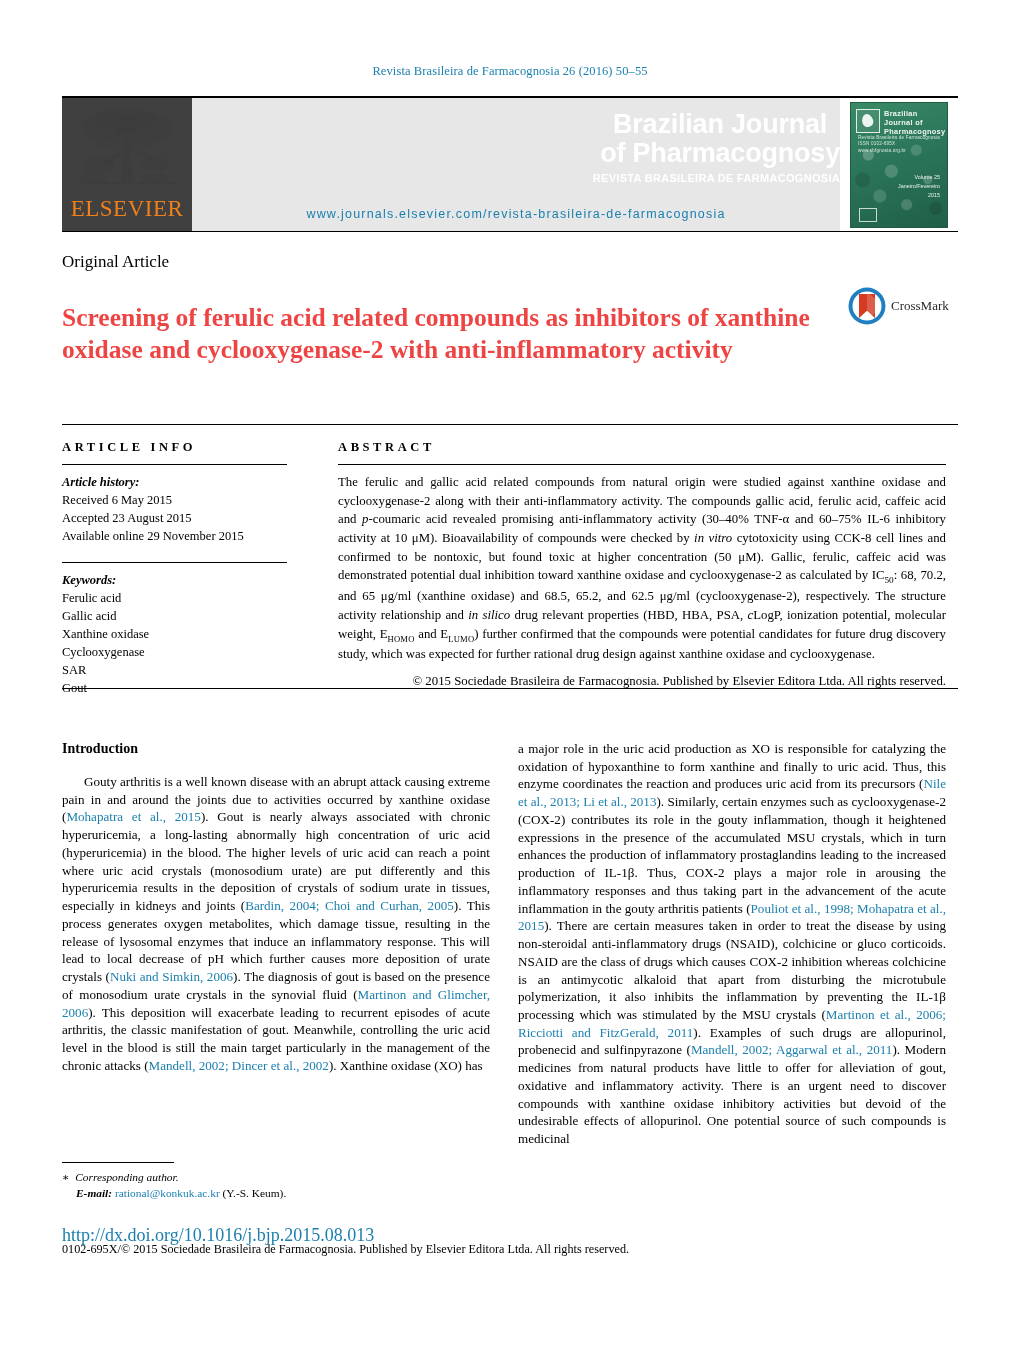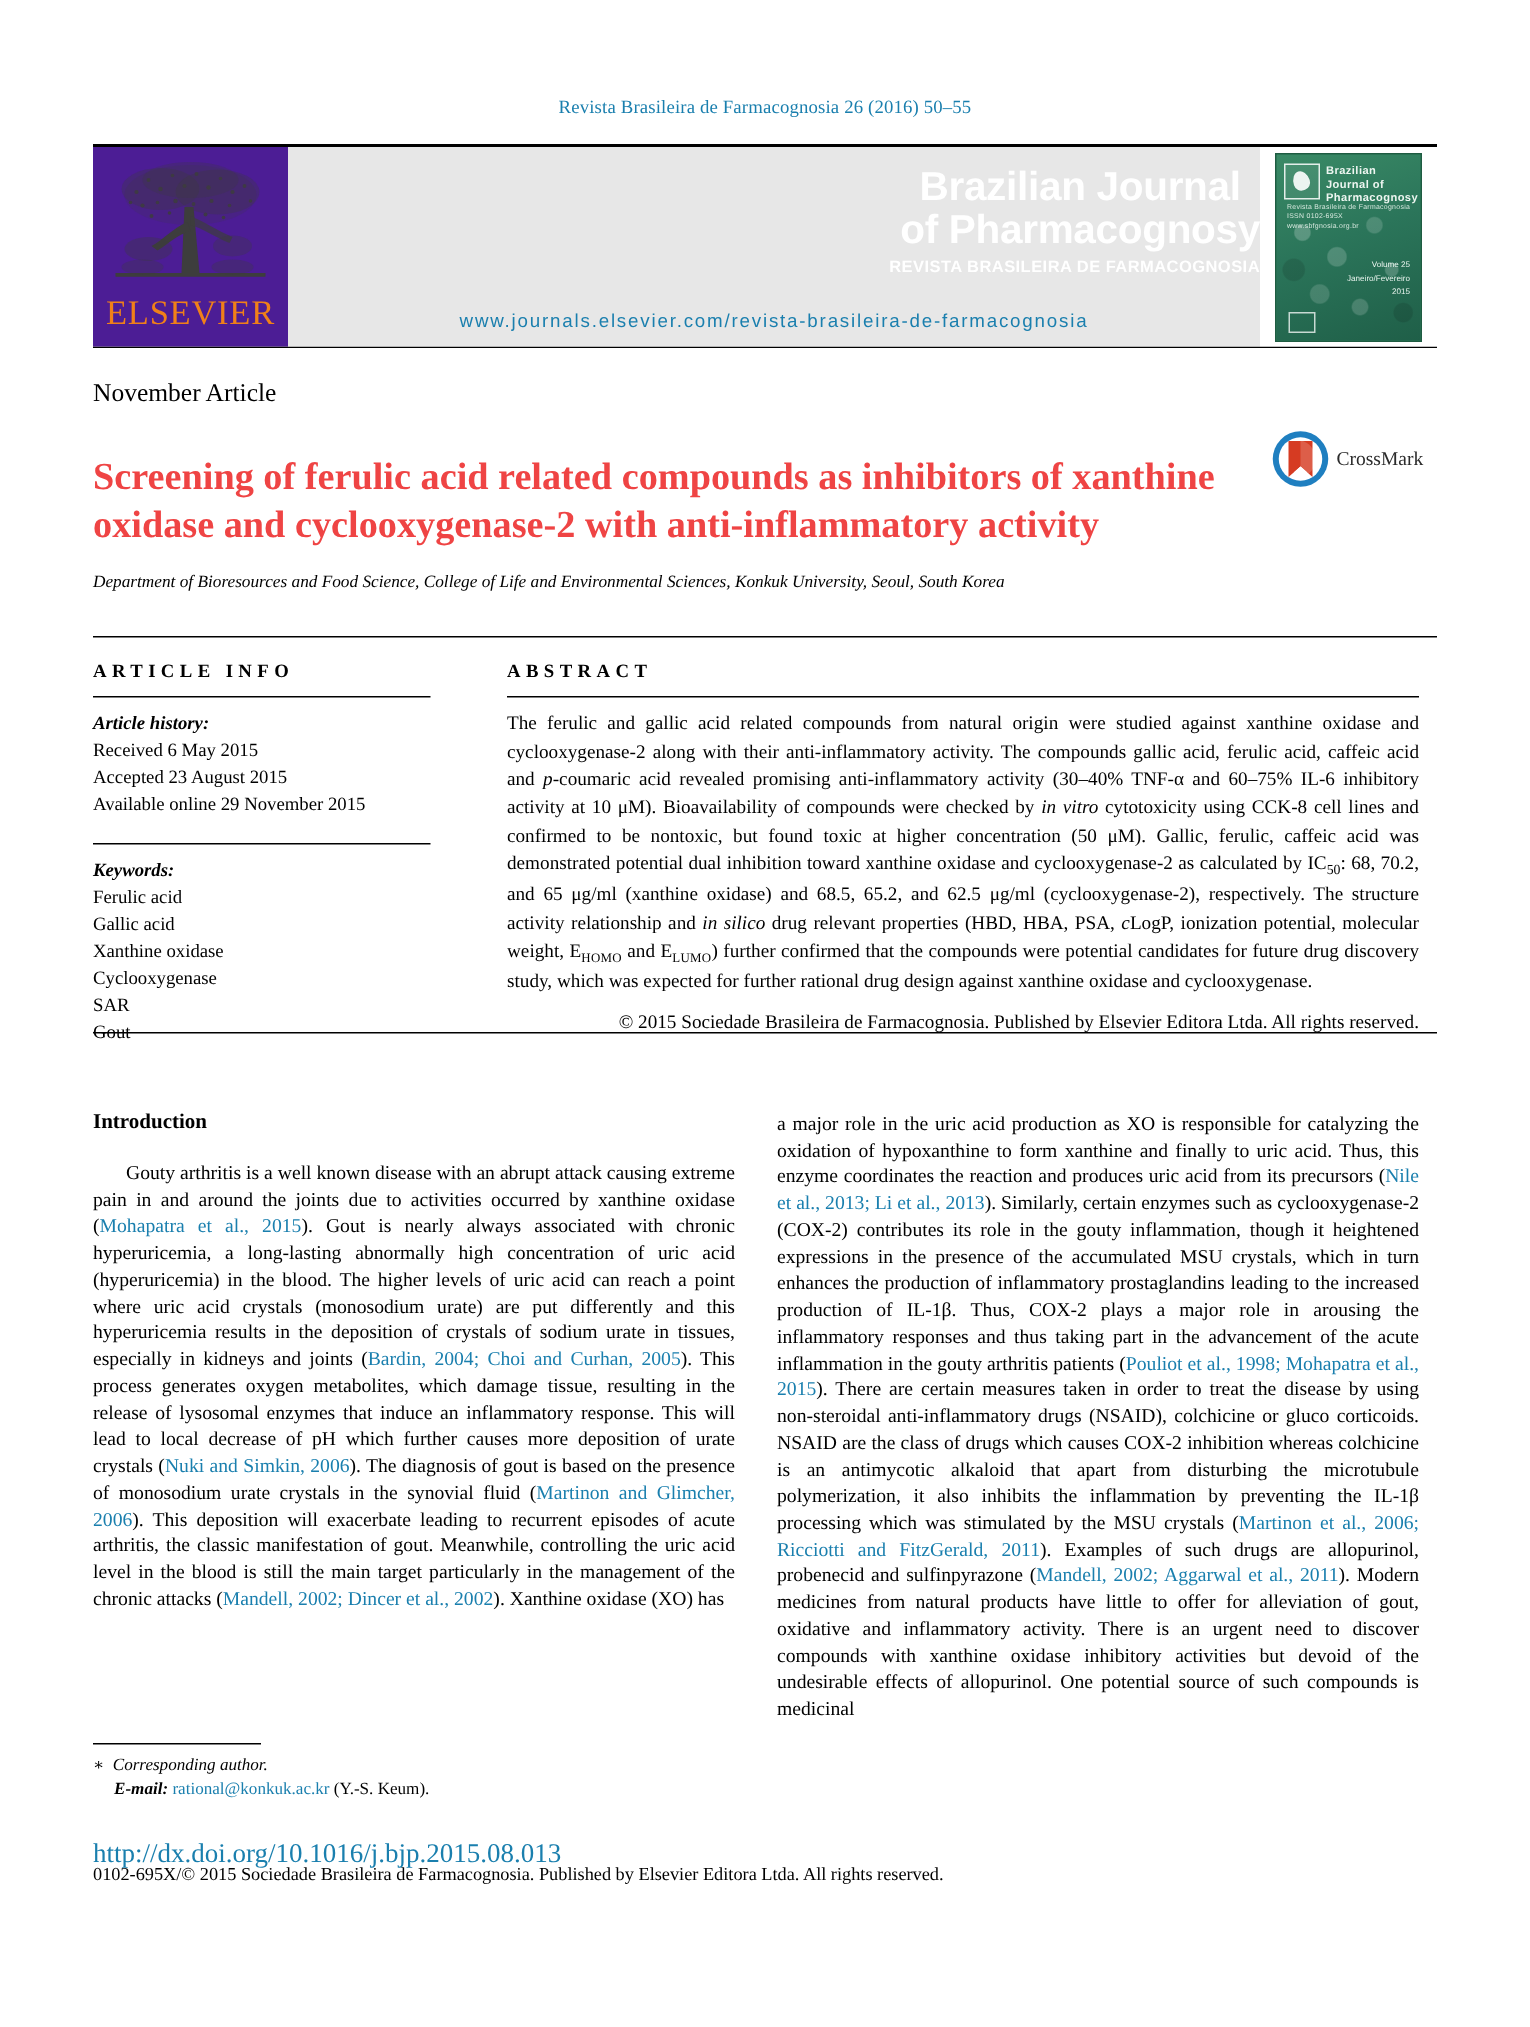--- a/index.html
+++ b/index.html
@@ -49,21 +49,21 @@
     align-items: stretch;
   }
   .elsevier-block {
     width: 130px;
     flex: 0 0 130px;
     display: flex;
     flex-direction: column;
     justify-content: flex-start;
     align-items: center;
     padding-top: 6px;
-    background: #4c1d95;
+    background: #404040;
   }
   .elsevier-tree {
     width: 112px;
     height: 92px;
     display: block;
   }
   .elsevier-word {
     font-family: "Liberation Serif", serif;
     font-size: 23px;
     letter-spacing: .5px;
@@ -452,36 +452,35 @@
         <div class="cover-vol">
           <span>Volume 25</span><br>
           <span>Janeiro/Fevereiro</span><br>
           <span>2015</span>
         </div>
         <div class="cover-bottom-mark"></div>
       </div>
     </div>
   </div>
 
-  <div class="article-type">November Article</div>
+  <div class="article-type">Original Article</div>
 
   <h1 class="title">Screening of ferulic acid related compounds as inhibitors of xanthine oxidase and cyclooxygenase-2 with anti-inflammatory activity</h1>
 
   <div class="crossmark">
     <svg width="40" height="40" viewBox="0 0 40 40">
       <circle cx="20" cy="20" r="18.5" fill="#1f7fc0"></circle>
       <circle cx="20" cy="20" r="14.5" fill="#ffffff"></circle>
       <path d="M12 8 h16 v24 l-8 -7 l-8 7 Z" fill="#d63b22"></path>
       <path d="M20 25 l-4.5 4 h9 Z" fill="#ffffff"></path>
       <path d="M20 7.5 a12.8 12.8 0 0 1 0 25 Z" fill="#ffffff" opacity=".18"></path>
     </svg>
     <span class="crossmark-label">CrossMark</span>
   </div>
 
-  <div class="affiliation">Department of Bioresources and Food Science, College of Life and Environmental Sciences, Konkuk University, Seoul, South Korea</div>
 
   <div class="band-top"></div>
   <div class="band-bottom"></div>
 
   <div class="info-col">
     <div class="sec-head">ARTICLE INFO</div>
     <div class="rule rule-short"></div>
     <div class="info-label">Article history:</div>
     <div class="info-line">Received 6 May 2015</div>
     <div class="info-line">Accepted 23 August 2015</div>

